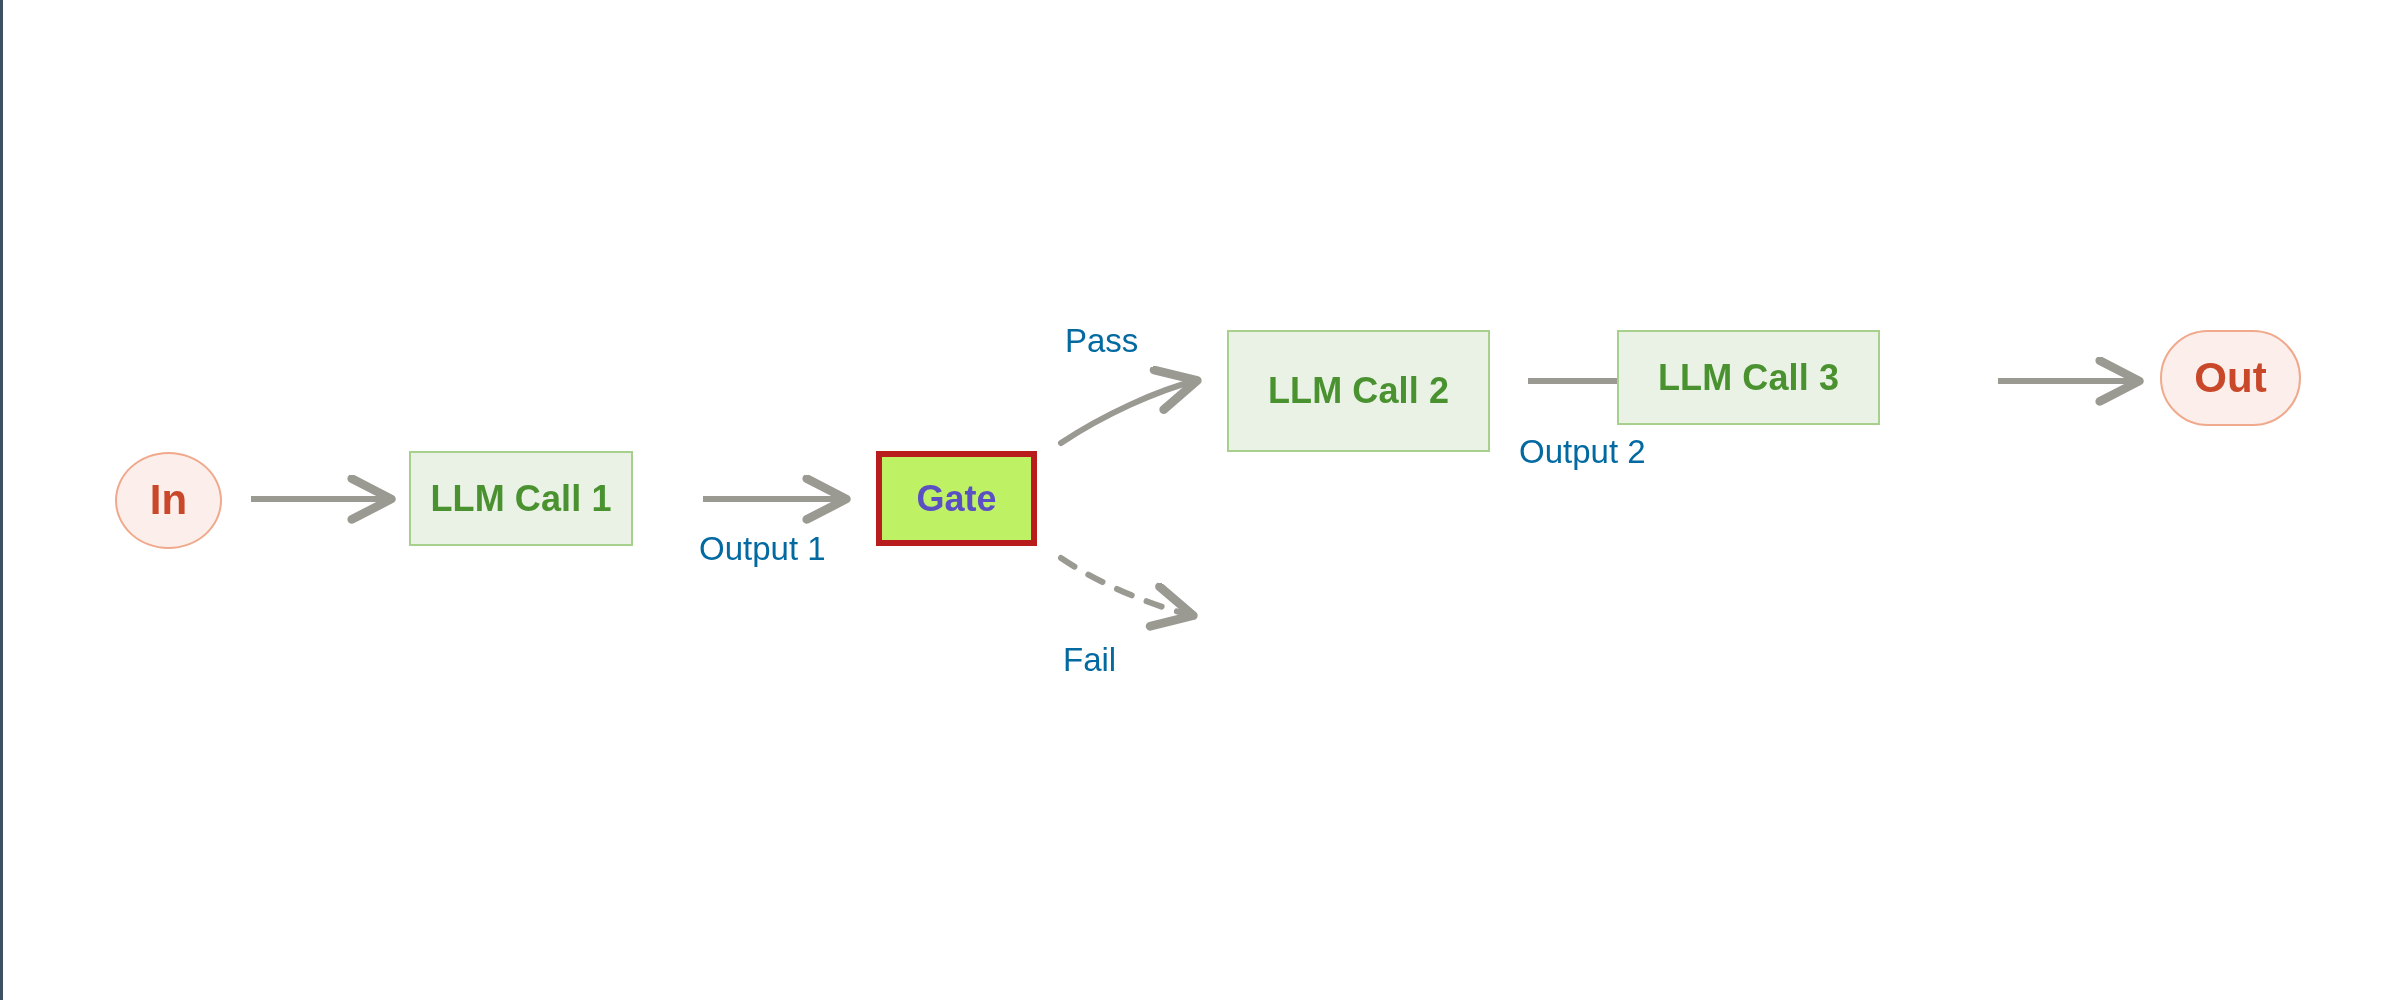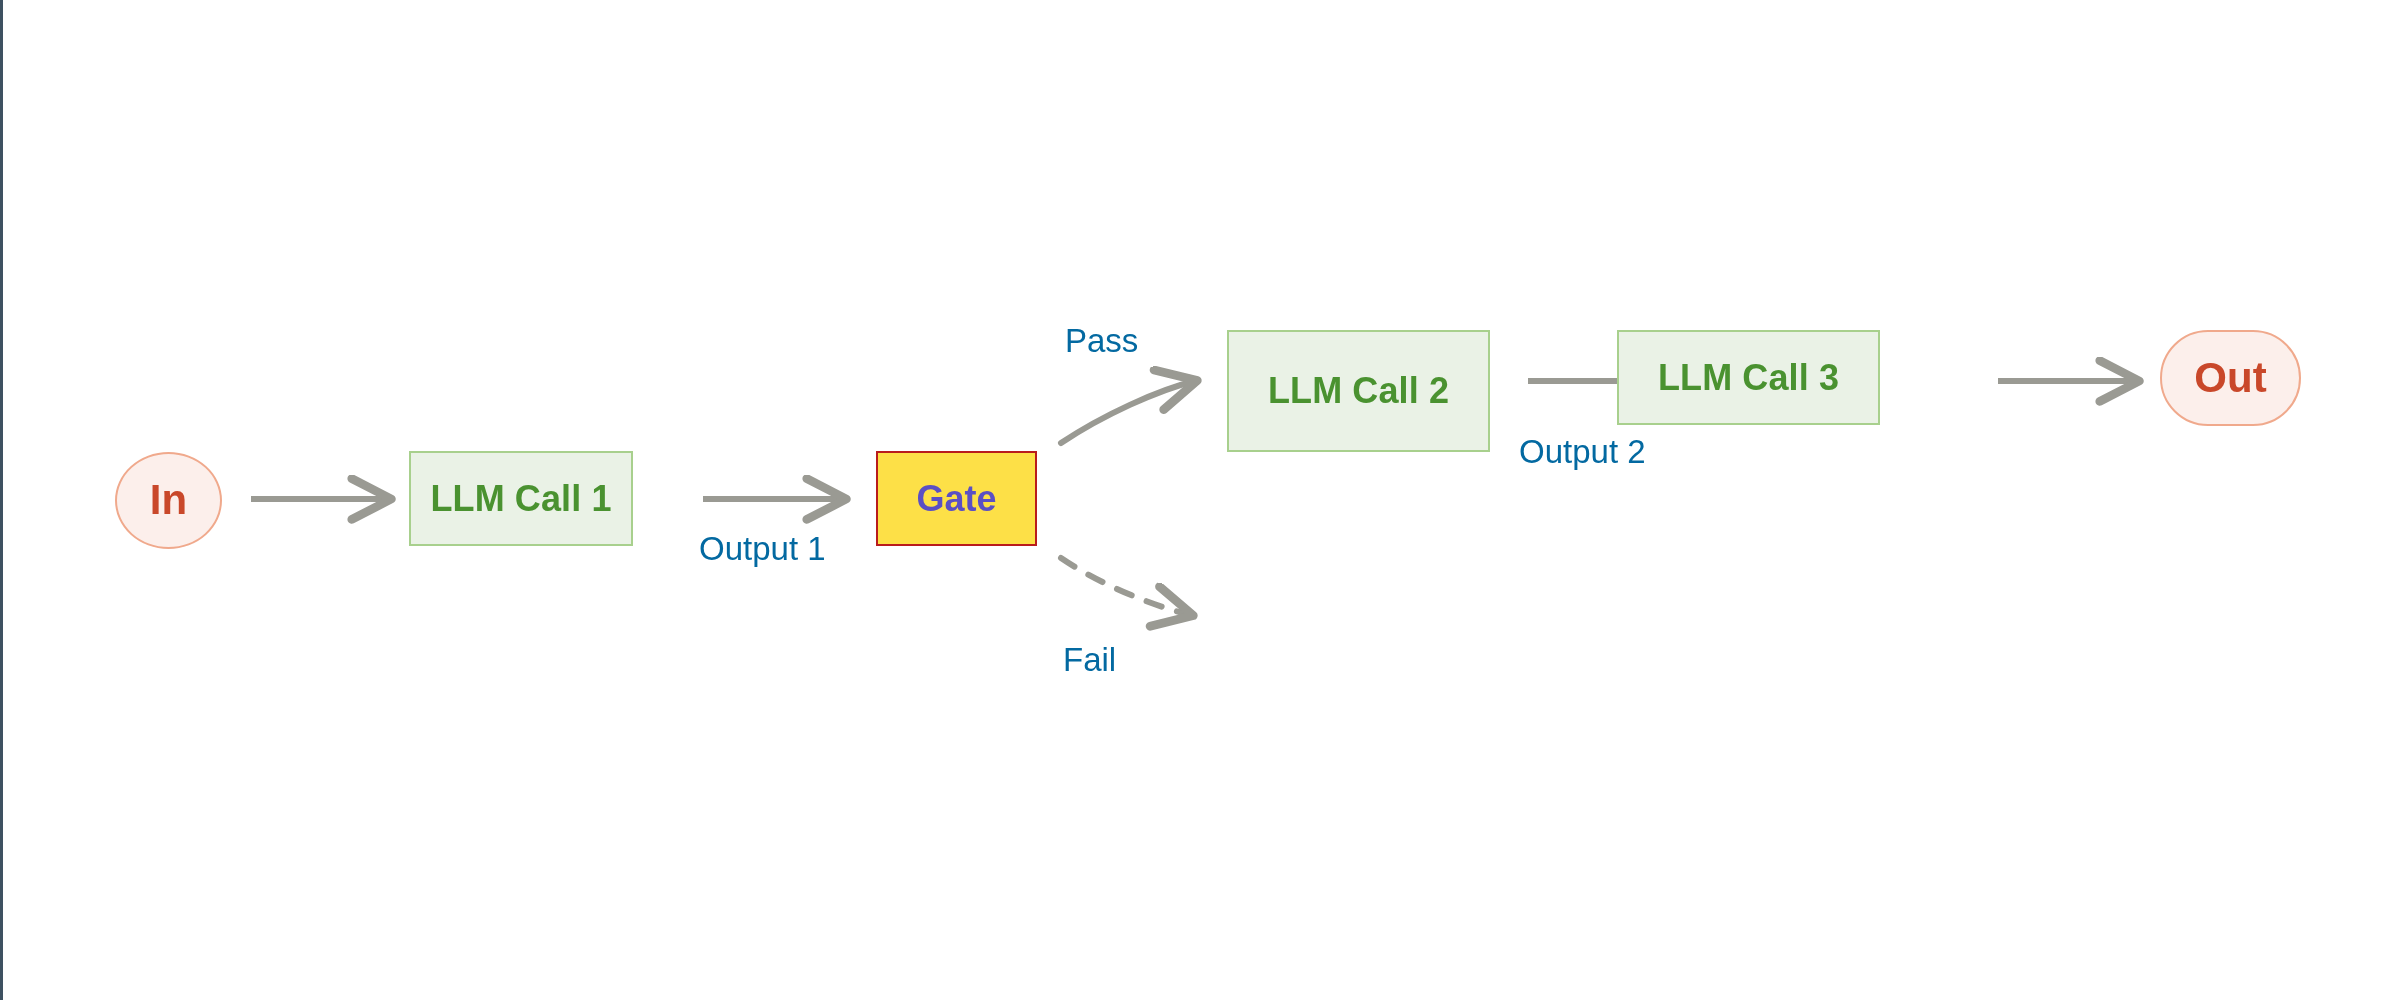--- a/index.html
+++ b/index.html
@@ -45,22 +45,22 @@
     background: #eaf2e6;
     border: 2px solid #a8d08d;
     color: #4a9230;
     font-size: 36px;
     font-weight: bold;
     letter-spacing: 0.1px;
   }
 
   
   .node-gate {
-    background: #fde047;
-    border: 2px solid #b91c1c;
+    background: #bef264;
+    border: 6px solid #b91c1c;
     color: #5b4fc4;
     font-size: 36px;
     font-weight: bold;
   }
 
   
   .node-terminal {
     background: #fcefeb;
     border: 2px solid #f0a98c;
     color: #c9482a;

